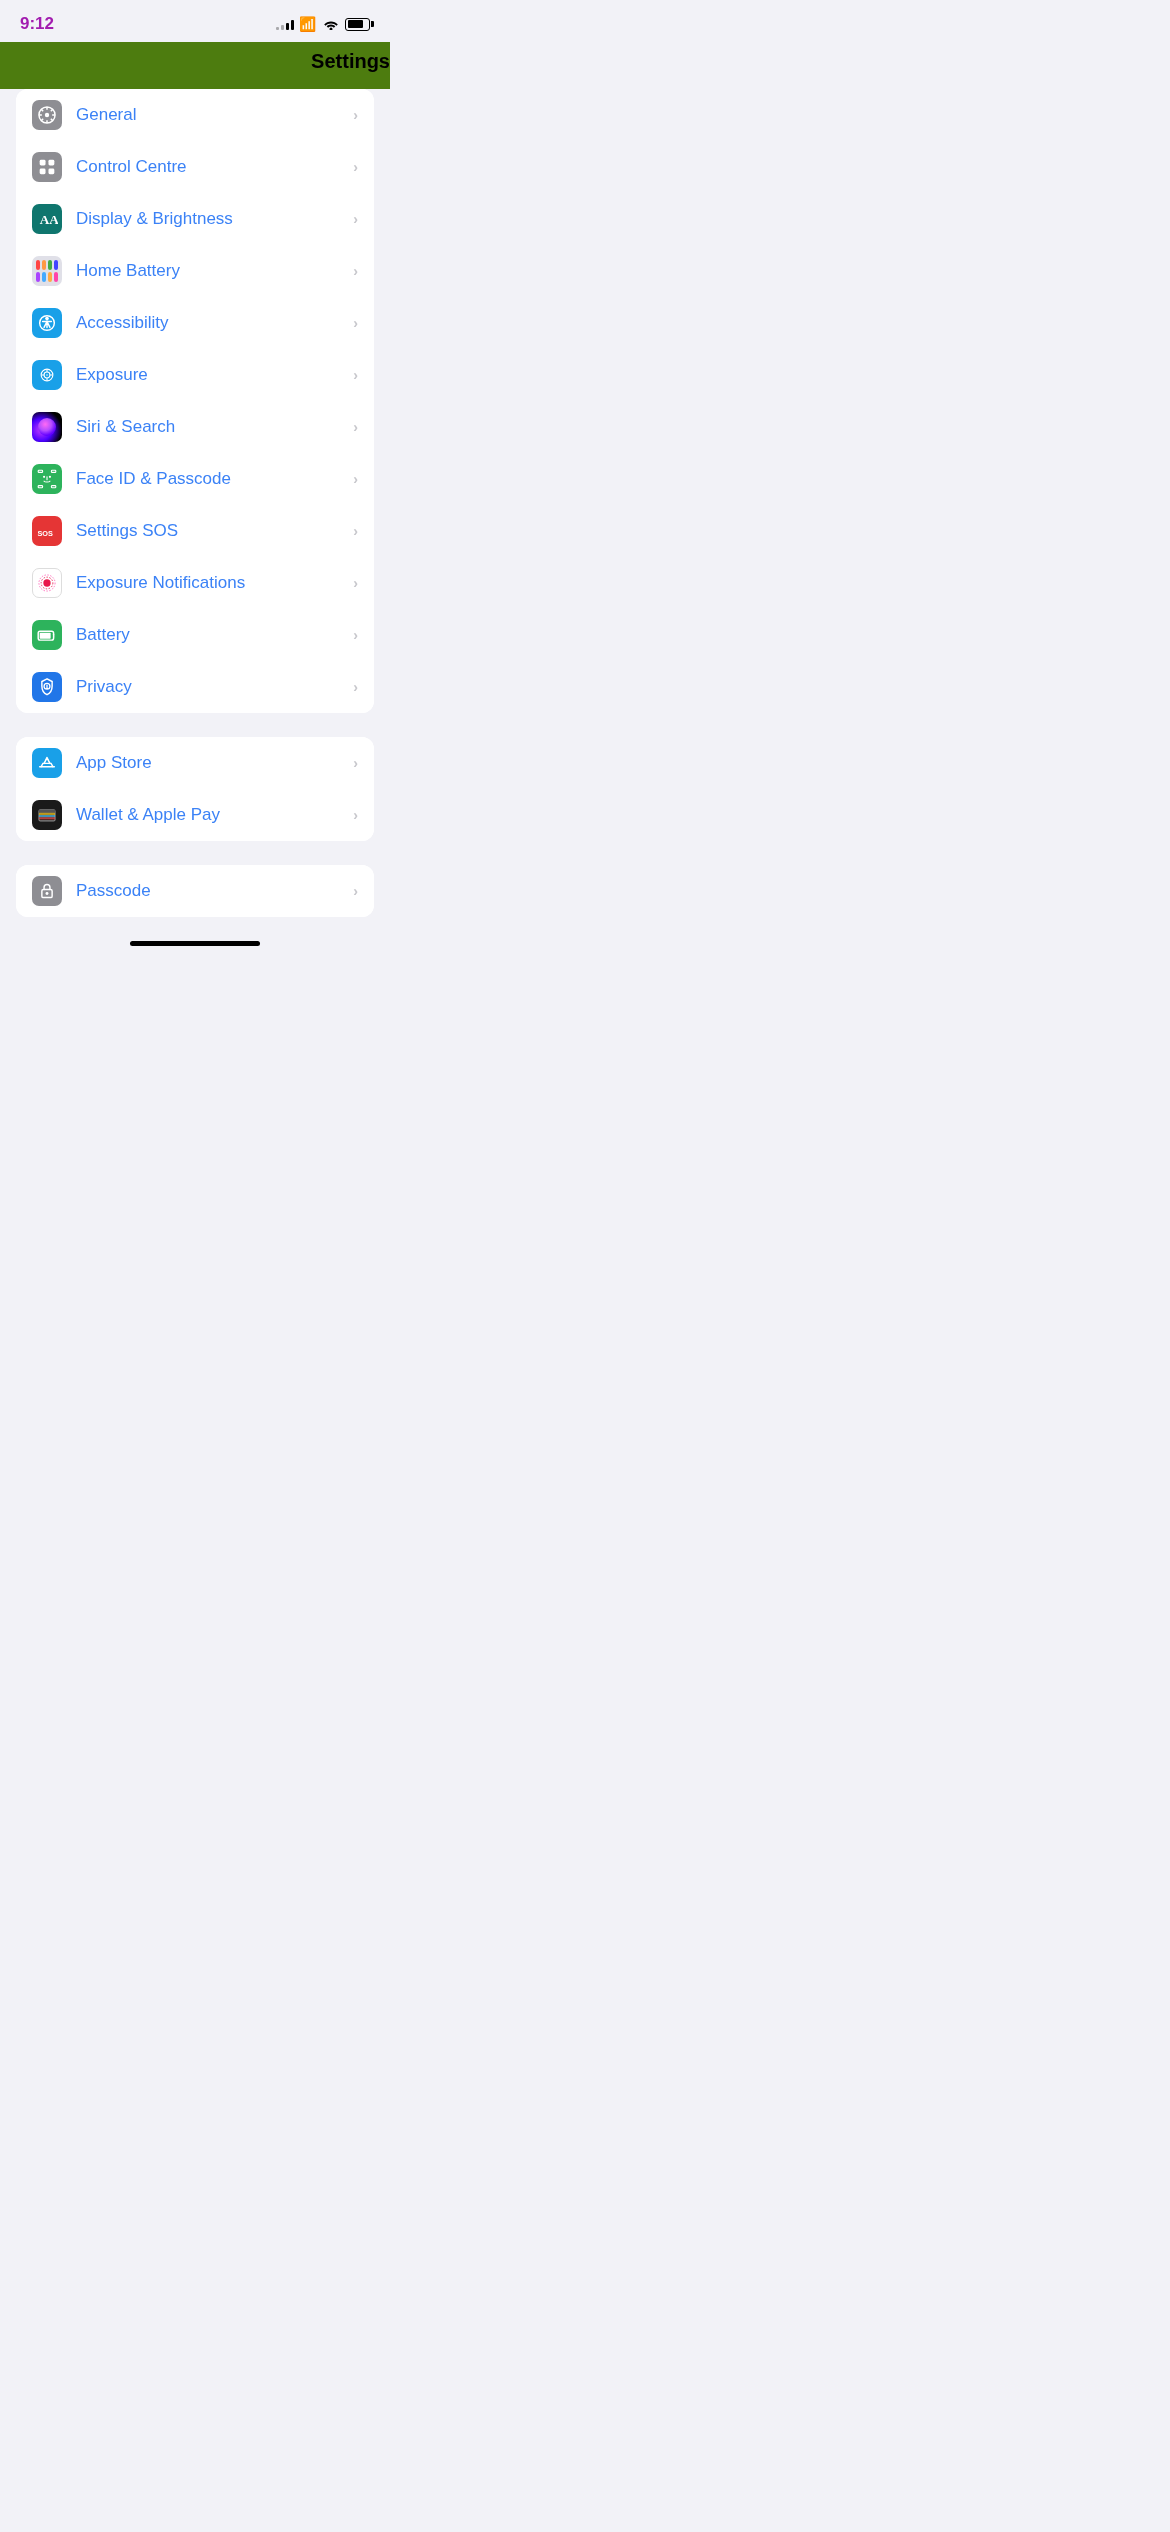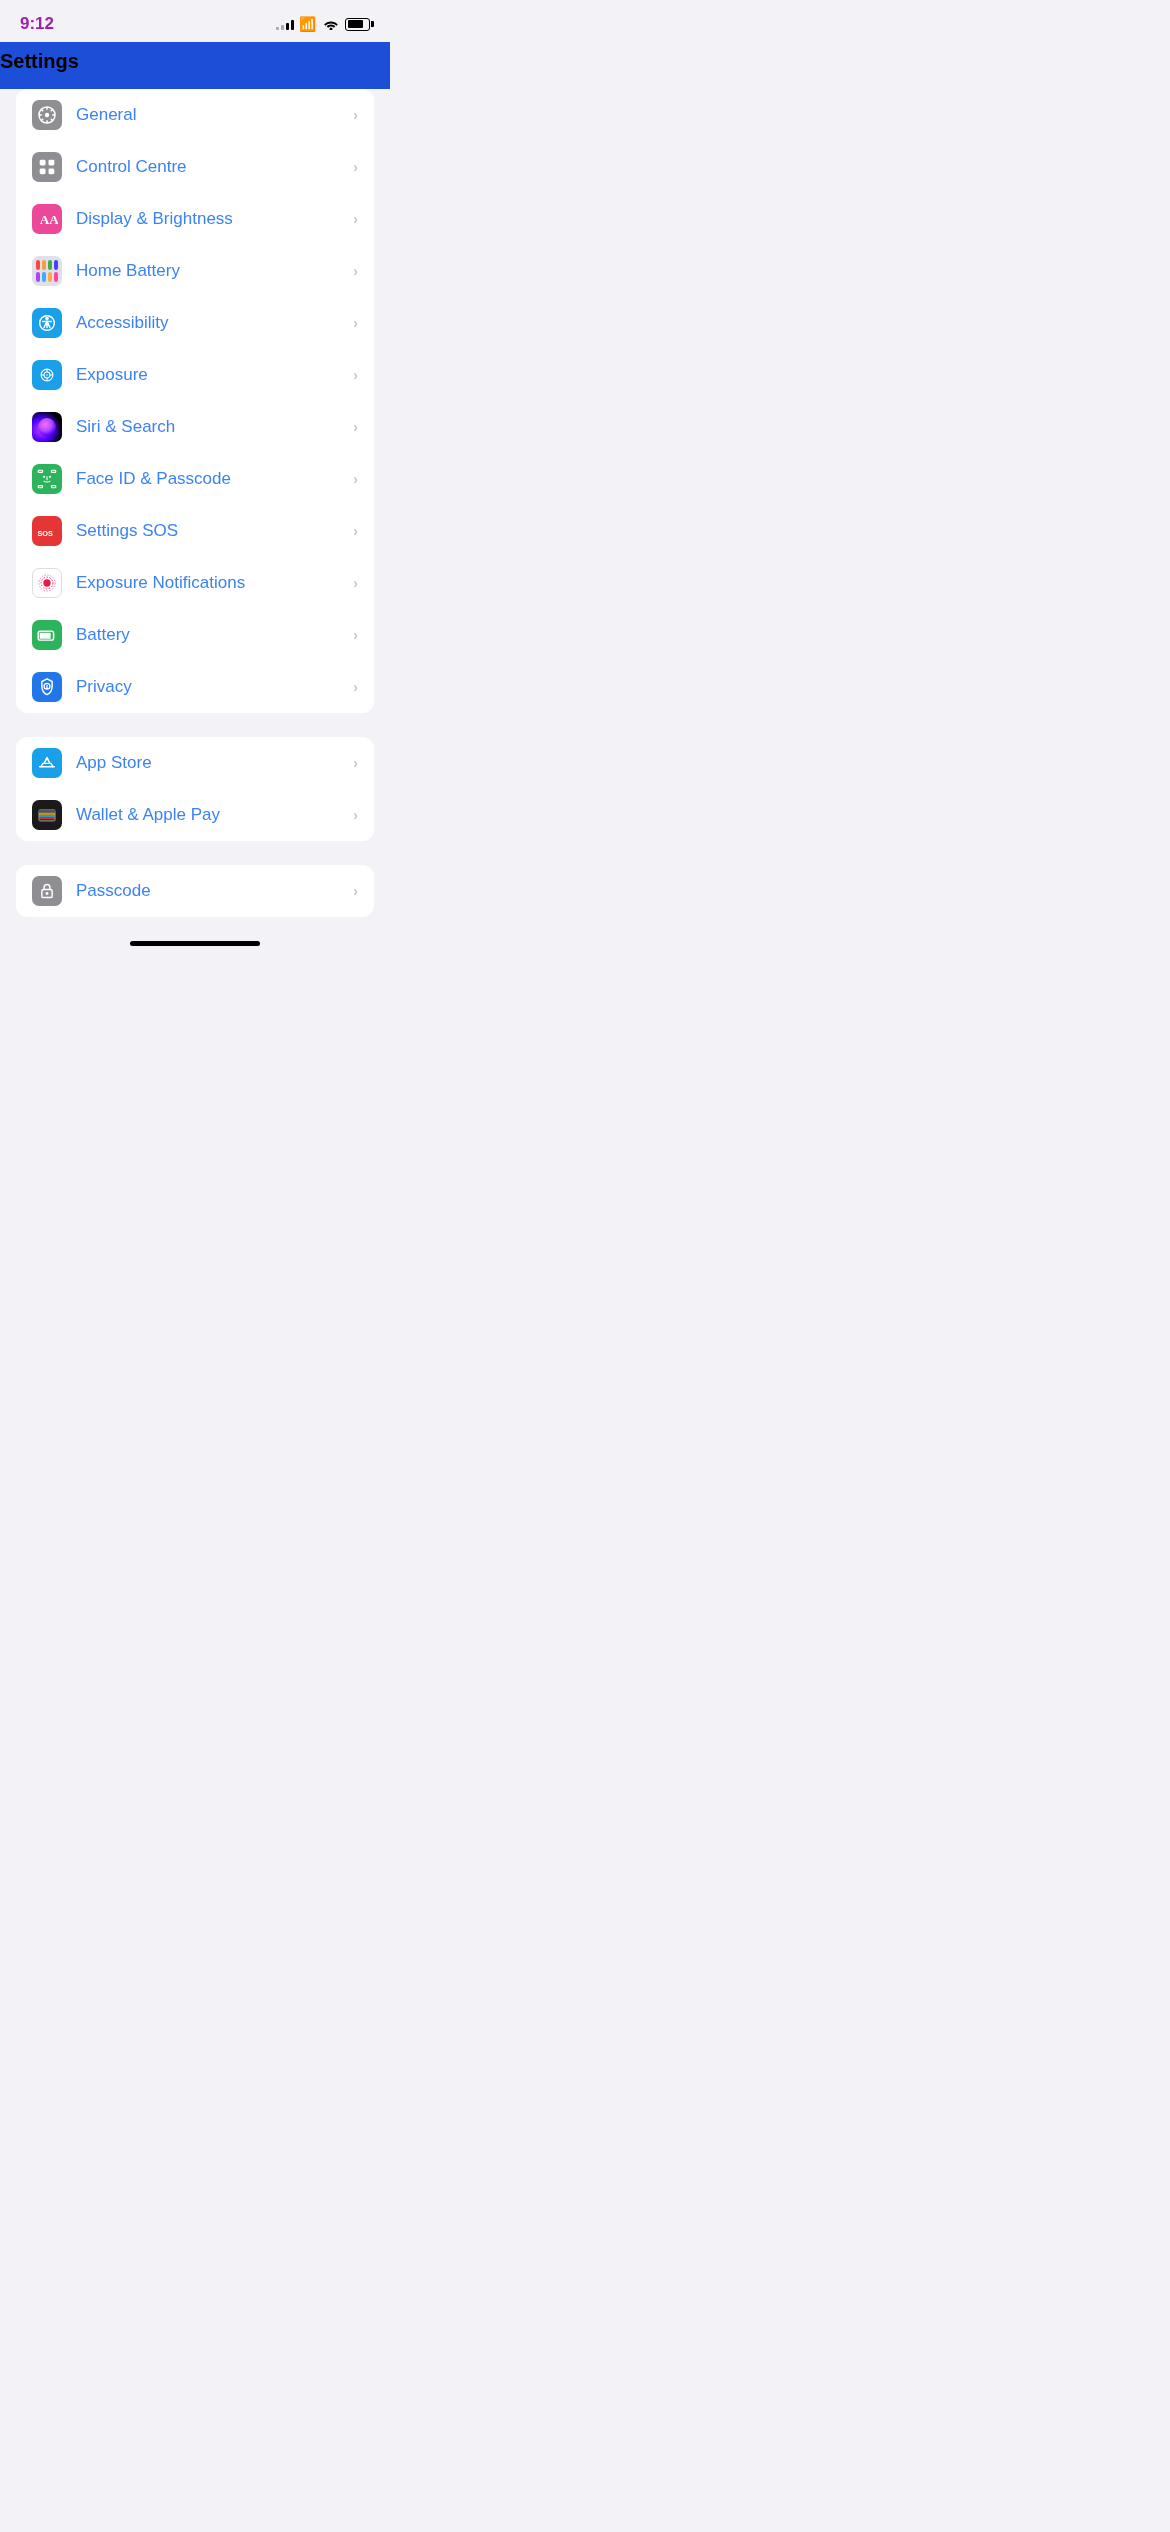--- a/index.html
+++ b/index.html
@@ -74,26 +74,26 @@
     }
 
     .battery-fill {
       background: #000;
       height: 100%;
       width: 75%;
       border-radius: 1px;
     }
 
     .page-title {
-      text-align: left;
+      text-align: right;
       font-size: 20px;
       font-weight: 700;
       color: #000;
       padding: 8px 0 16px 0;
-      background: #1d4ed8;
+      background: #4d7c0f;
     }
 
     .section {
       background: #fff;
       border-radius: 12px;
       margin: 0 16px 24px 16px;
       overflow: hidden;
     }
 
     .settings-row {
@@ -135,21 +135,21 @@
 
     .chevron {
       color: #c7c7cc;
       font-size: 14px;
       font-weight: 600;
     }
 
     
     .icon-general { background: #8e8e93; }
     .icon-control { background: #8e8e93; }
-    .icon-display { background: #ec4899; }
+    .icon-display { background: #0f766e; }
     .icon-accessibility { background: #19a0e8; }
     .icon-wallpaper { background: #19a0e8; }
     .icon-siri { background: #000; }
     .icon-faceid { background: #2db35c; }
     .icon-sos { background: #e53535; text-decoration: underline; }
     .icon-exposure { background: #fff; border: 1px solid #e0e0e0; }
     .icon-battery { background: #2db35c; }
     .icon-privacy { background: #2176e8; }
     .icon-appstore { background: #19a0e8; }
     .icon-wallet { background: #1a1a1a; }

